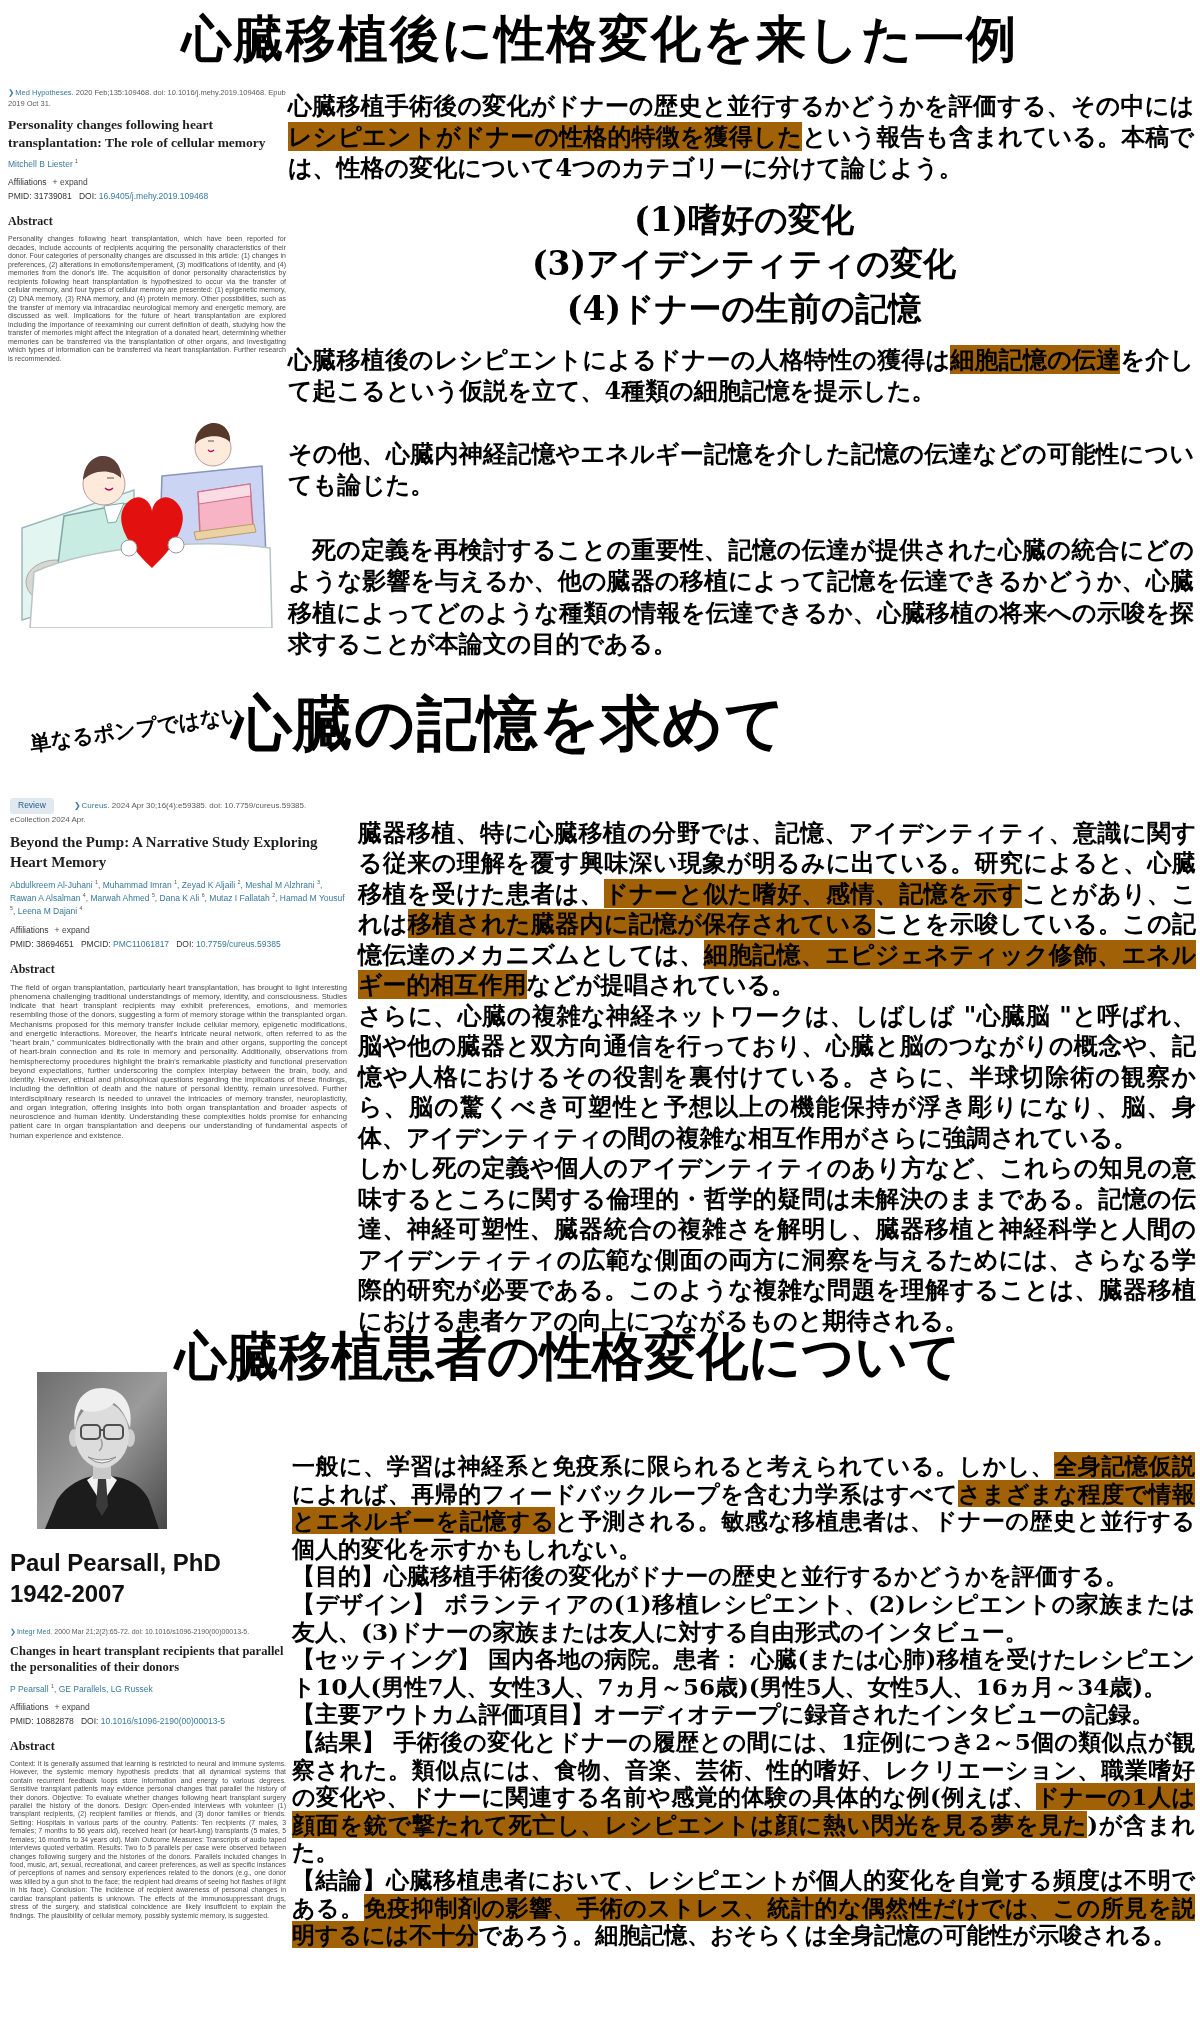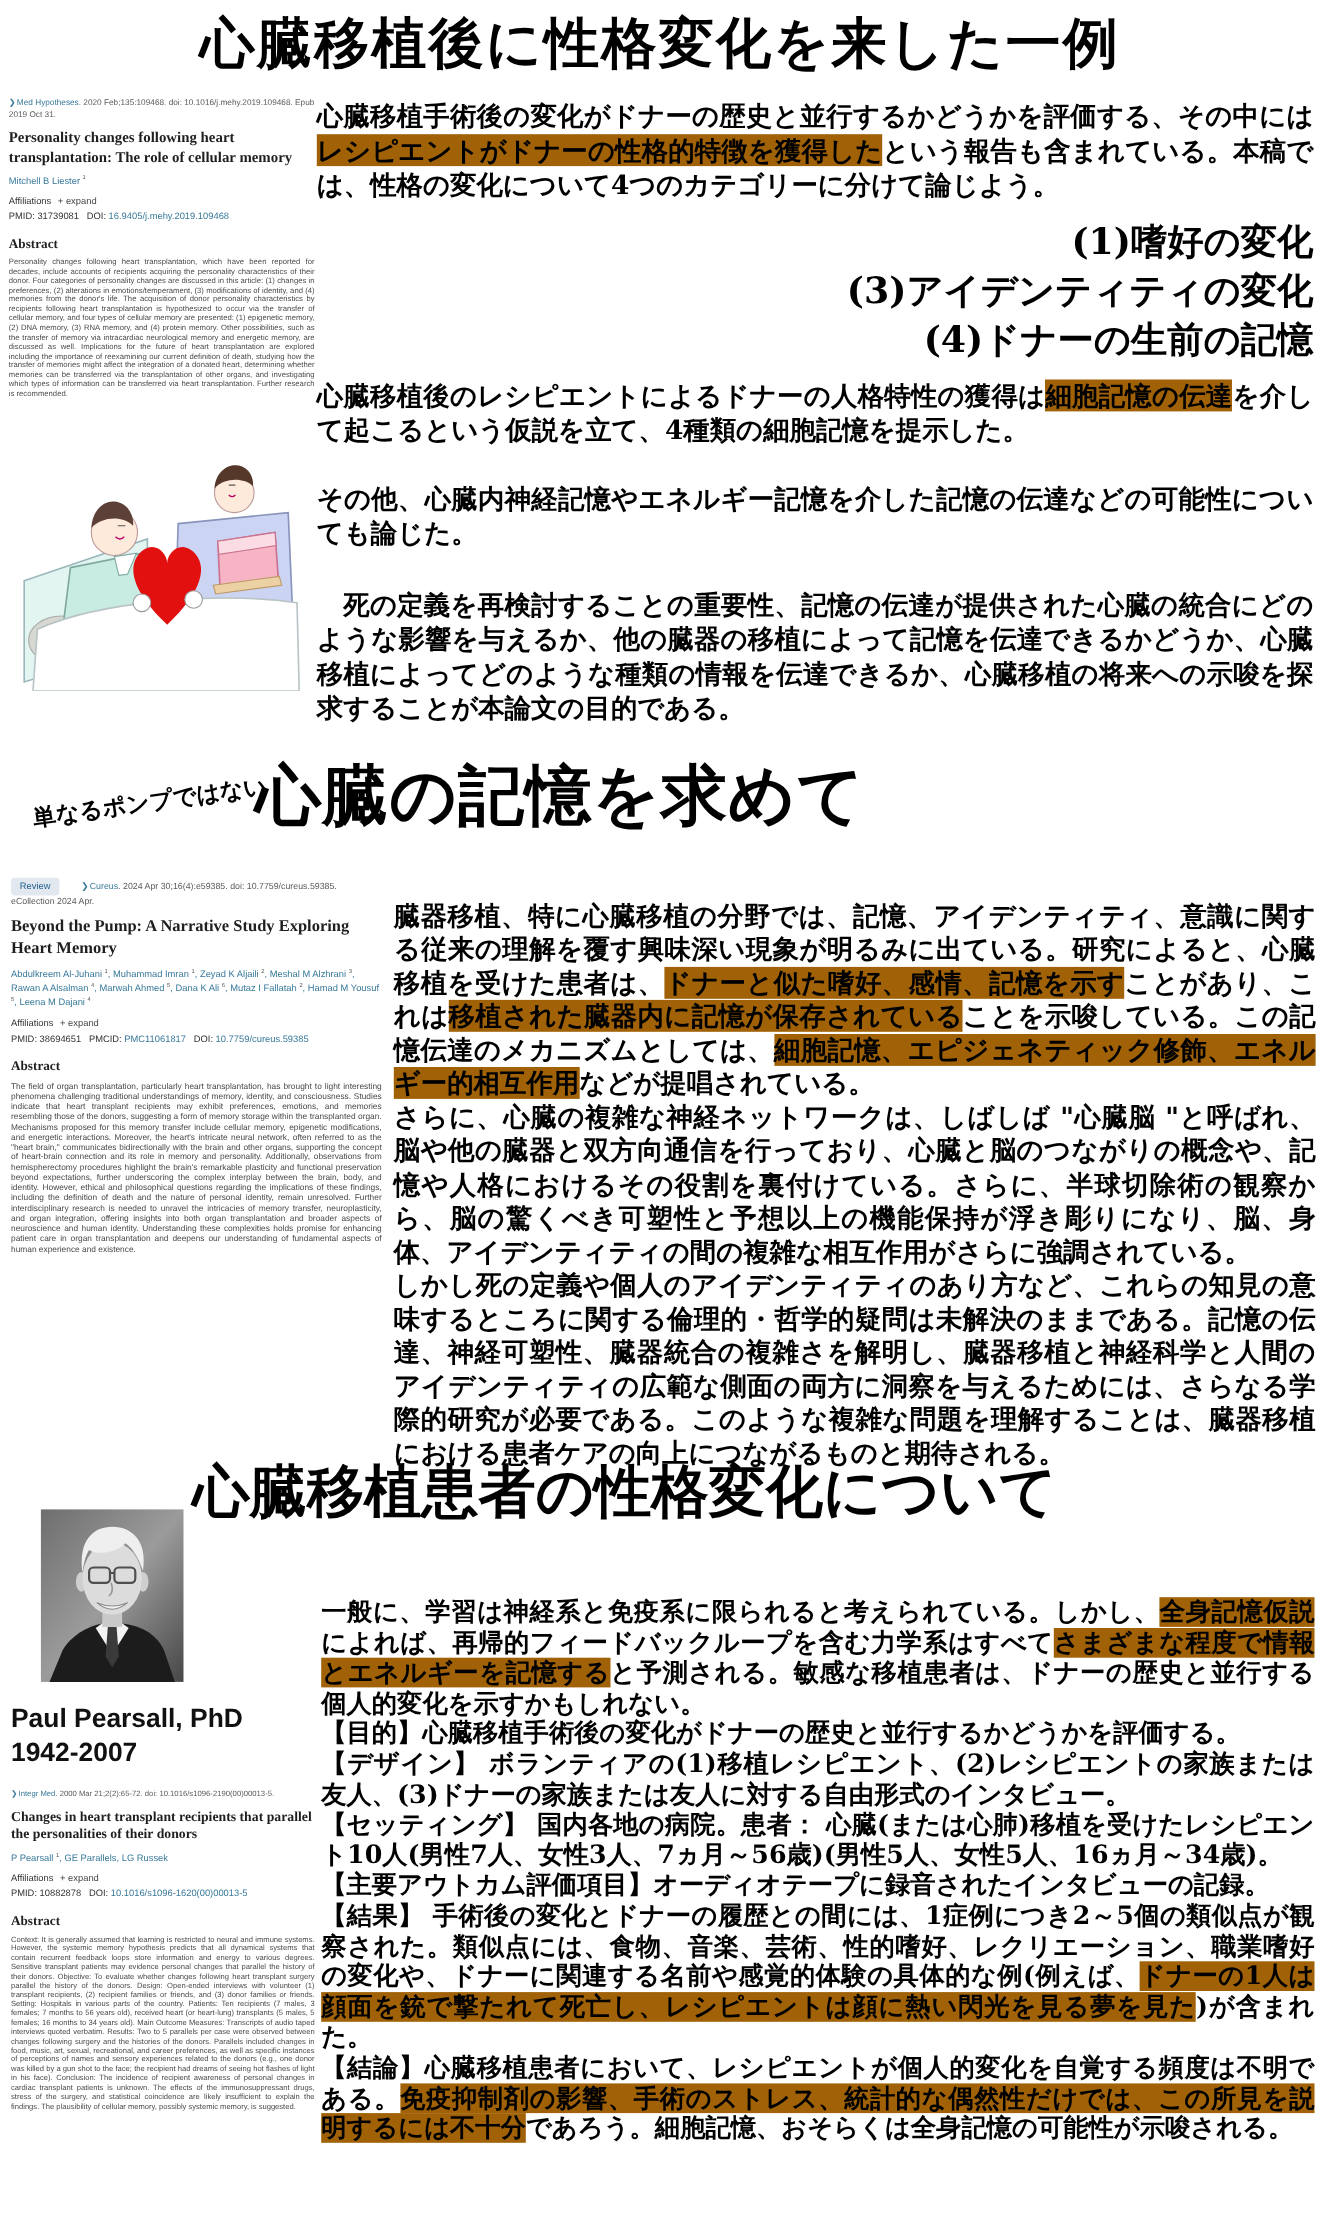--- a/index.html
+++ b/index.html
@@ -38,21 +38,21 @@
   #s2-left .pm-cite{font-size:8px}
   #s2-left .pm-abs{font-size:7.6px}
   #s3-left{left:10px;top:1548px;width:276px}
   #s3-name{font-size:24px;font-weight:bold;line-height:1.28;color:#111}
   #s3-left .pm-cite{margin-top:18px;font-size:7px}
   #s3-left .pm-title{font-size:12.5px;line-height:1.3;margin-top:6px}
   #s3-left .pm-abs{font-size:6.9px}
 
   
   #s1-right{left:288px;top:90px;width:906px;font-size:24px;line-height:1.3}
-  #s1-list{font-size:33px;line-height:1.36;margin:14px 0 10px 6px;font-weight:bold;text-align:right}
+  #s1-list{font-size:33px;line-height:1.36;margin:14px 0 10px 6px;font-weight:bold;text-align:center}
   #s1-p2{margin-top:12px}
   #s1-p3{margin-top:34px;text-indent:1em}
   #s2-right{left:358px;top:818px;width:838px;font-size:24px;line-height:1.27}
   #s3-right{left:292px;top:1452px;width:903px;font-size:23px;line-height:1.2}
 
   
   #s1-illu{left:12px;top:396px;width:264px;height:232px}
   #s3-photo{left:37px;top:1372px;width:130px;height:157px}
   svg{display:block}
 </style>
@@ -152,18 +152,18 @@
 
 <div class="abs pm" id="s3-left">
   <div id="s3-name">
     <div>Paul Pearsall, PhD</div>
     <div>1942-2007</div>
   </div>
   <div class="pm-cite"><span class="chev">❯</span><span><span class="lnk">Integr Med</span><span>. 2000 Mar 21;2(2):65-72. doi: 10.1016/s1096-2190(00)00013-5.</span></span></div>
   <div class="pm-title">Changes in heart transplant recipients that parallel the personalities of their donors</div>
   <div class="pm-authors"><span class="lnk">P Pearsall</span><span> </span><sup>1</sup><span>, </span><span class="lnk">GE Parallels</span><span>, </span><span class="lnk">LG Russek</span></div>
   <div class="pm-affil"><span>Affiliations</span><span class="expand">+ expand</span></div>
-  <div class="pm-ids"><span>PMID: </span><span>10882878</span><span>&nbsp;&nbsp; DOI: </span><span class="lnk">10.1016/s1096-1620(00)00013-5</span></div>
+  <div class="pm-ids"><span>PMID: </span><span>10882878</span><span>&nbsp;&nbsp; DOI: </span><span class="lnk">10.1016/s1096-2190(00)00013-5</span></div>
   <div class="pm-abs-h">Abstract</div>
   <div class="pm-abs">Context: It is generally assumed that learning is restricted to neural and immune systems. However, the systemic memory hypothesis predicts that all dynamical systems that contain recurrent feedback loops store information and energy to various degrees. Sensitive transplant patients may evidence personal changes that parallel the history of their donors. Objective: To evaluate whether changes following heart transplant surgery parallel the history of the donors. Design: Open-ended interviews with volunteer (1) transplant recipients, (2) recipient families or friends, and (3) donor families or friends. Setting: Hospitals in various parts of the country. Patients: Ten recipients (7 males, 3 females; 7 months to 56 years old), received heart (or heart-lung) transplants (5 males, 5 females; 16 months to 34 years old). Main Outcome Measures: Transcripts of audio taped interviews quoted verbatim. Results: Two to 5 parallels per case were observed between changes following surgery and the histories of the donors. Parallels included changes in food, music, art, sexual, recreational, and career preferences, as well as specific instances of perceptions of names and sensory experiences related to the donors (e.g., one donor was killed by a gun shot to the face; the recipient had dreams of seeing hot flashes of light in his face). Conclusion: The incidence of recipient awareness of personal changes in cardiac transplant patients is unknown. The effects of the immunosuppressant drugs, stress of the surgery, and statistical coincidence are likely insufficient to explain the findings. The plausibility of cellular memory, possibly systemic memory, is suggested.</div>
 </div>
 
 <div class="abs jp" id="s3-right"><span>一般に、学習は神経系と免疫系に限られると考えられている。しかし、</span><span class="hl">全身記憶仮説</span><span>によれば、再帰的フィードバックループを含む力学系はすべて</span><span class="hl">さまざまな程度で情報とエネルギーを記憶する</span><span>と予測される。敏感な移植患者は、ドナーの歴史と並行する個人的変化を示すかもしれない。</span><br><span>【目的】心臓移植手術後の変化がドナーの歴史と並行するかどうかを評価する。</span><br><span>【デザイン】 ボランティアの(1)移植レシピエント、(2)レシピエントの家族または友人、(3)ドナーの家族または友人に対する自由形式のインタビュー。</span><br><span>【セッティング】 国内各地の病院。患者： 心臓(または心肺)移植を受けたレシピエント10人(男性7人、女性3人、7ヵ月～56歳)(男性5人、女性5人、16ヵ月～34歳)。</span><br><span>【主要アウトカム評価項目】オーディオテープに録音されたインタビューの記録。</span><br><span>【結果】 手術後の変化とドナーの履歴との間には、1症例につき2～5個の類似点が観察された。類似点には、食物、音楽、芸術、性的嗜好、レクリエーション、職業嗜好の変化や、ドナーに関連する名前や感覚的体験の具体的な例(例えば、</span><span class="hl">ドナーの1人は顔面を銃で撃たれて死亡し、レシピエントは顔に熱い閃光を見る夢を見た</span><span>)が含まれた。</span><br><span>【結論】心臓移植患者において、レシピエントが個人的変化を自覚する頻度は不明である。</span><span class="hl">免疫抑制剤の影響、手術のストレス、統計的な偶然性だけでは、この所見を説明するには不十分</span><span>であろう。細胞記憶、おそらくは全身記憶の可能性が示唆される。</span></div>
 
 </body></html>

